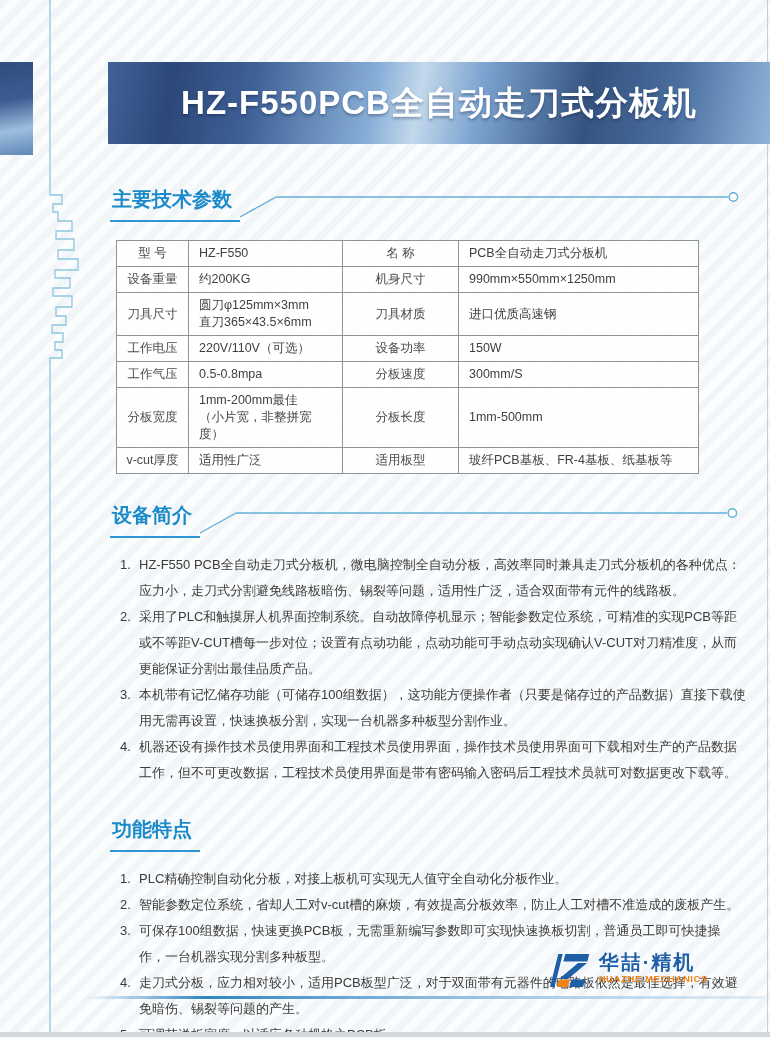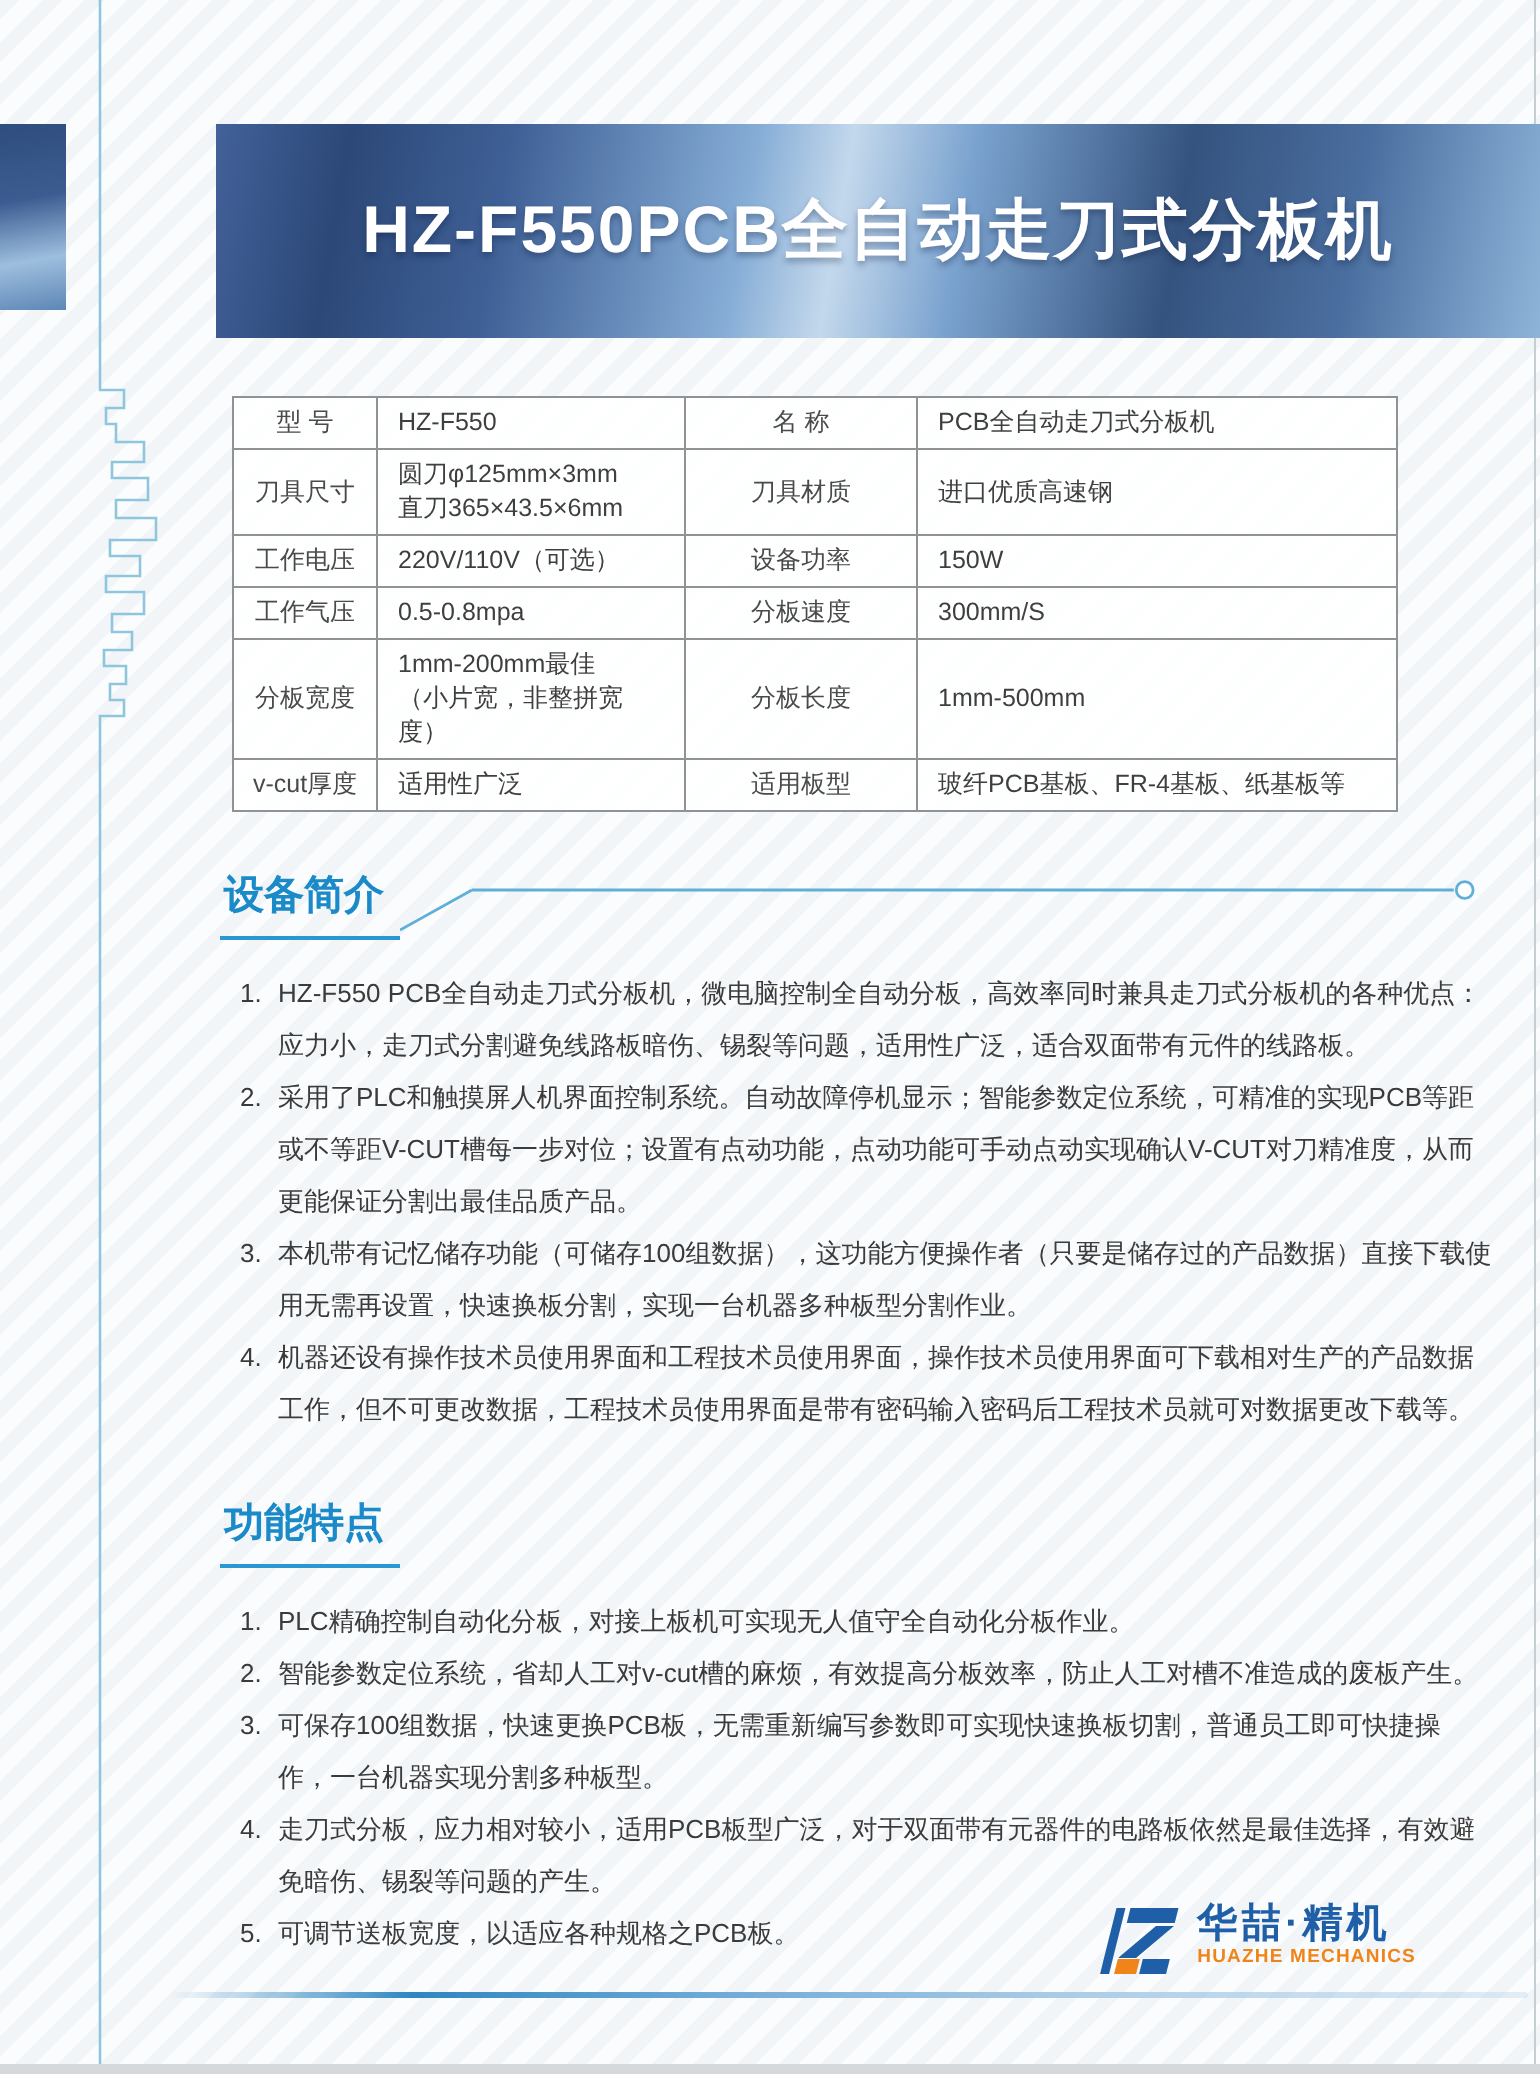--- a/index.html
+++ b/index.html
@@ -18,21 +18,21 @@
   .waveform-svg{position:absolute;left:0;top:0;}
   .right-edge-line{position:absolute;top:0;bottom:0;right:2px;width:1px;background:#c5ced3;}
   .bottom-strip{position:absolute;left:0;right:0;bottom:0;height:5px;background:#d6d9db;}
   
   .decor-rect{
     position:absolute;left:0;top:62px;width:33px;height:93px;
     background:linear-gradient(170deg,#2f4d7d 0%,#3c5c91 40%,#9dbede 72%,#5e87b6 100%);
   }
   
   .banner{
-    position:absolute;left:108px;top:62px;width:662px;height:107px;
+    position:absolute;left:108px;top:62px;width:662px;height:82px;
     background:linear-gradient(100deg,#43619a 0%,#2c4878 10%,#3f6096 22%,#86add6 40%,#c3d8ec 47%,#7ba3cf 56%,#35537f 72%,#4a6e9f 85%,#8fb4d9 100%);
     display:flex;align-items:center;justify-content:center;
   }
   .banner h1{
     margin:0;color:#ffffff;font-size:33px;font-weight:bold;letter-spacing:1px;
     text-shadow:0 2px 3px rgba(10,25,60,0.35);
   }
   
   .content{position:absolute;left:110px;top:184px;width:636px;}
   
@@ -83,34 +83,48 @@
   </svg>
   <div class="right-edge-line"></div>
   <div class="decor-rect"></div>
 
   <div class="banner">
     <h1>HZ-F550PCB全自动走刀式分板机</h1>
   </div>
 
   <div class="content">
 
+    <div class="sec-head">
+      <h2 class="sec-title">主要技术参数</h2>
+      <svg class="sec-line" width="100%" height="38">
+        <polyline points="0,33 36,13" fill="none" stroke="#5fb0d8" stroke-width="1.4"></polyline>
+        <line x1="36" y1="13" x2="96.5%" y2="13" stroke="#5fb0d8" stroke-width="1.4"></line>
+        <circle cx="97.5%" cy="13" r="4.2" fill="#ffffff" stroke="#5fb0d8" stroke-width="1.4"></circle>
+      </svg>
+    </div>
 
     <table class="spec-table">
       <colgroup>
           <col class="col-l1">
           <col class="col-v1">
           <col class="col-l2">
           <col class="col-v2">
         </colgroup>
       <tbody>
         <tr>
           <td class="lbl">型  号</td>
           <td>HZ-F550</td>
           <td class="lbl">名  称</td>
           <td>PCB全自动走刀式分板机</td>
+        </tr>
+        <tr>
+          <td class="lbl">设备重量</td>
+          <td>约200KG</td>
+          <td class="lbl">机身尺寸</td>
+          <td>990mm×550mm×1250mm</td>
         </tr>
         <tr>
           <td class="lbl">刀具尺寸</td>
           <td class="two-line">
             <span>圆刀φ125mm×3mm</span>
             <span>直刀365×43.5×6mm</span>
           </td>
           <td class="lbl">刀具材质</td>
           <td>进口优质高速钢</td>
         </tr>

